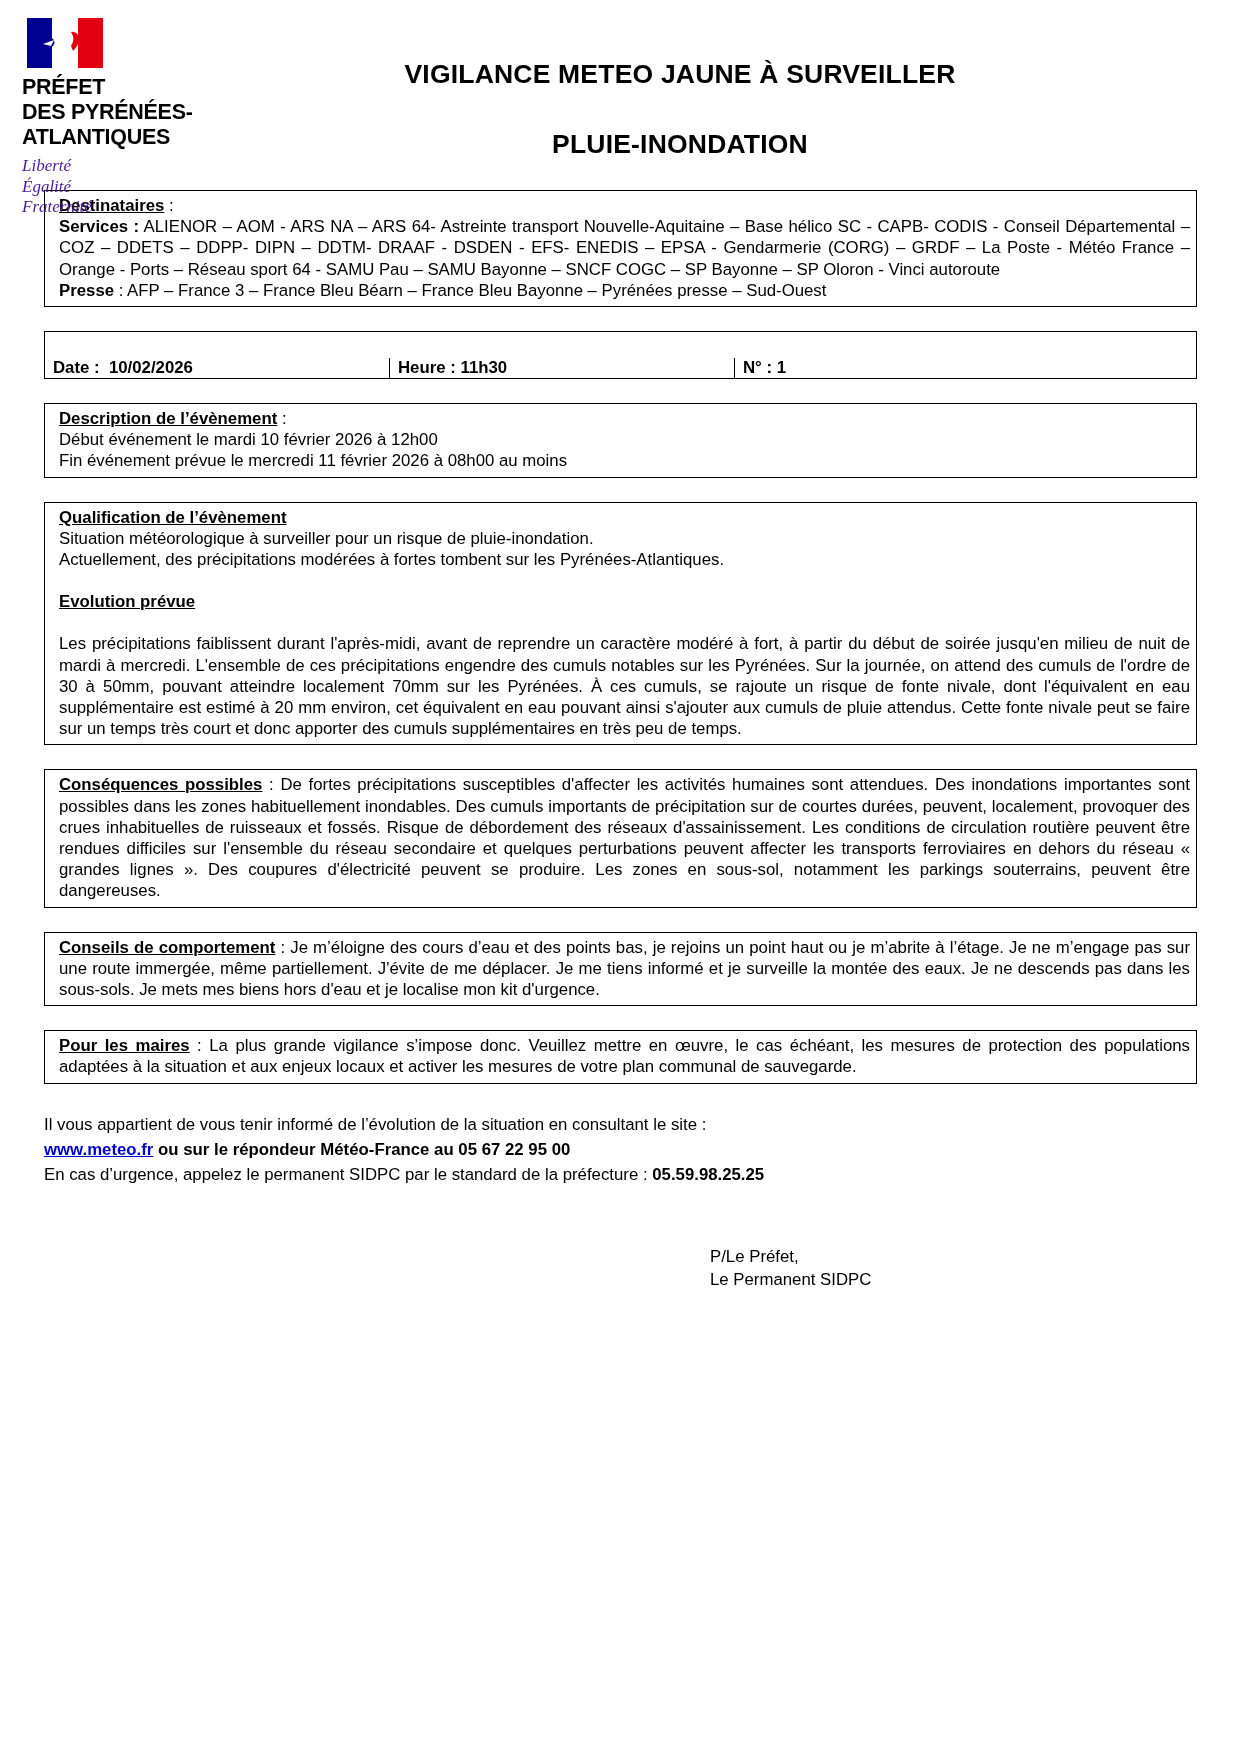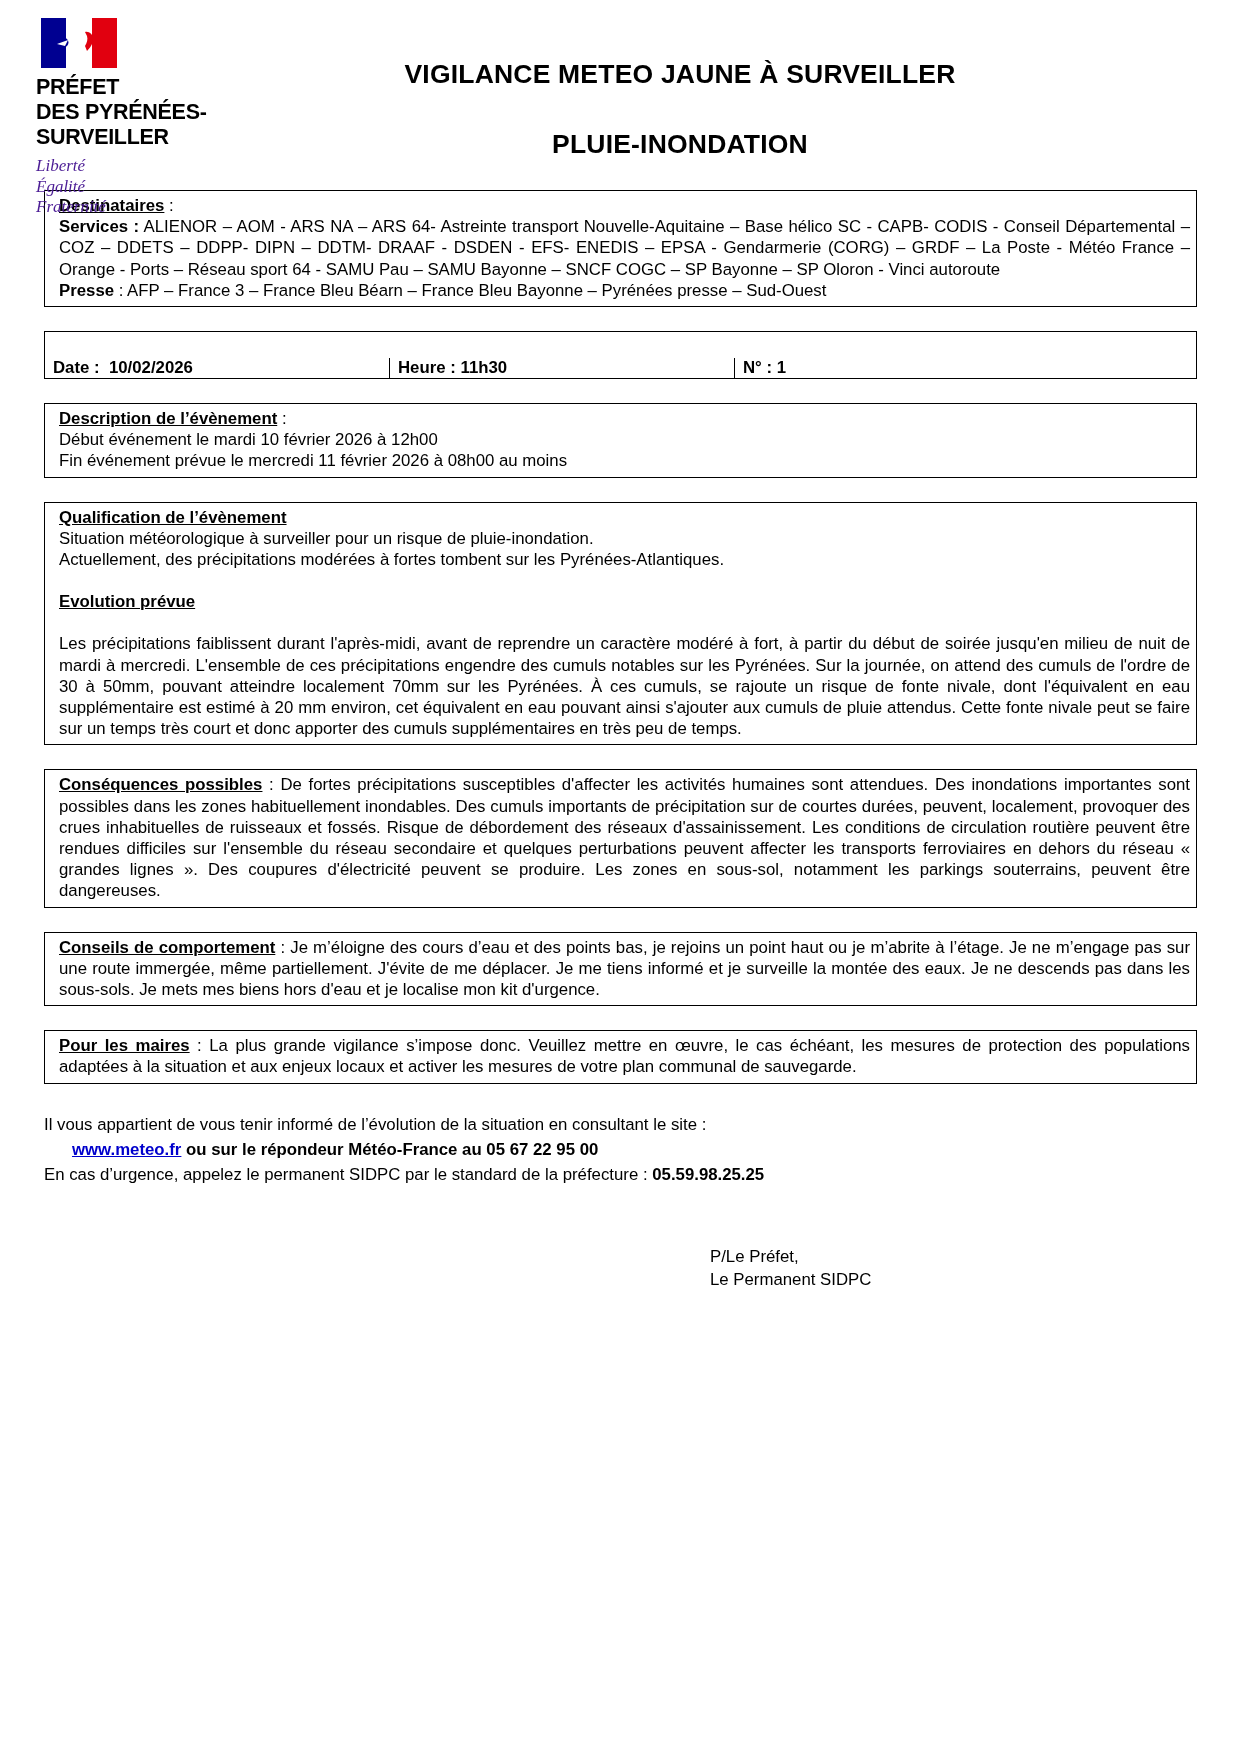--- a/index.html
+++ b/index.html
@@ -24,21 +24,21 @@
     padding: 0;
   }
 
   
   .header {
     position: relative;
     height: 190px;
   }
   .logo-block {
     position: absolute;
-    left: 36px;
+    left: 22px;
     top: 18px;
     width: 215px;
   }
   .flag {
     width: 76px;
     height: 50px;
     position: relative;
     display: block;
     margin-left: 5px;
     overflow: hidden;
@@ -151,21 +151,20 @@
   .footer {
     margin: 28px 44px 0 44px;
     font-size: 16.8px;
     line-height: 25px;
   }
   .footer .line2 { font-weight: bold; }
   .link {
     color: #0000cc;
     text-decoration: underline;
     font-weight: bold;
-    margin-left: 28px;
   }
   .signature {
     margin: 58px 0 0 0;
     padding-left: 710px;
     font-size: 16.8px;
     line-height: 23px;
   }
   .para { margin: 0; }
   .para + .para { margin-top: 0; }
   .blank-line { height: 21px; }
@@ -186,21 +185,21 @@
           <path d="M30 8 C34 6 40 7 43 11 C46 15 45 20 44 24 C43 28 41 33 40 38 C39 42 38 45 37 48 L30 48 C31 44 33 38 34 33 C35 28 34 22 31 18 C29 15 28 11 30 8 Z" fill="#ffffff"></path>
           <path d="M14 20 C18 17 23 18 26 21 C28 23 28 26 26 28 C23 31 18 30 15 28 C13 26 12 22 14 20 Z" fill="#000091"></path>
           <path d="M16 26 L27 22 L24 28 Z" fill="#ffffff"></path>
           <path d="M13 31 C17 30 22 31 25 33 C22 35 17 36 13 34 Z" fill="#000091"></path>
           <path d="M44 14 C48 13 52 16 52 21 C52 26 49 30 46 33 L44 28 C46 25 47 21 46 18 Z" fill="#e1000f"></path>
         </svg>
       </div>
       <div class="prefet-name">
         <div>PRÉFET</div>
         <div>DES PYRÉNÉES-</div>
-        <div>SURVEILLER</div>
+        <div>ATLANTIQUES</div>
       </div>
       <div class="devise">
         <div>Liberté</div>
         <div>Égalité</div>
         <div>Fraternité</div>
       </div>
     </div>
 
     <div class="titles">
       <div class="doc-title">VIGILANCE METEO JAUNE À SURVEILLER</div>

